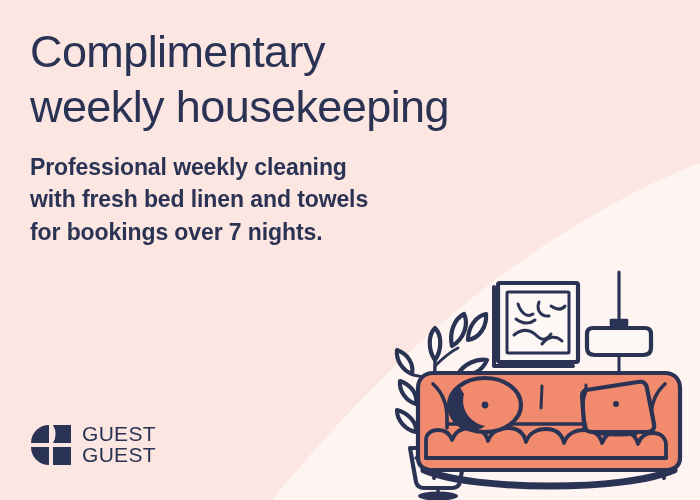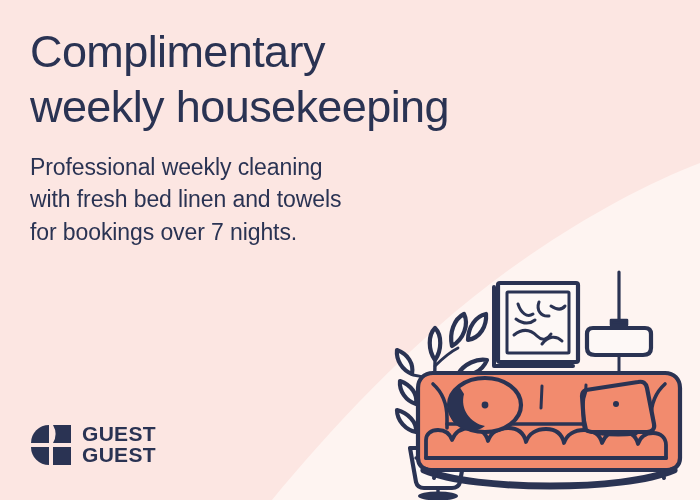--- a/index.html
+++ b/index.html
@@ -50,21 +50,21 @@
     font-size: 45px;
     font-weight: 400;
     line-height: 1.23;
     letter-spacing: -0.6px;
     white-space: pre-line;
   }
   .subcopy {
     margin: 16px 0 0 0;
     color: #2a3353;
     font-size: 23px;
-    font-weight: 400;
+    font-weight: 700;
     line-height: 1.42;
     letter-spacing: -0.1px;
     white-space: pre-line;
   }
 
   
   .logo {
     position: absolute;
     left: 31px;
     top: 424px;
@@ -74,21 +74,21 @@
   }
   .logo-mark {
     display: block;
   }
   .logo-wordmark {
     display: flex;
     flex-direction: column;
     justify-content: center;
     color: #2a3353;
     font-size: 21px;
-    font-weight: 700;
+    font-weight: 400;
     line-height: 0.99;
     letter-spacing: 0.3px;
   }
 
   
   .illustration {
     position: absolute;
     left: 390px;
     top: 262px;
     width: 310px;

